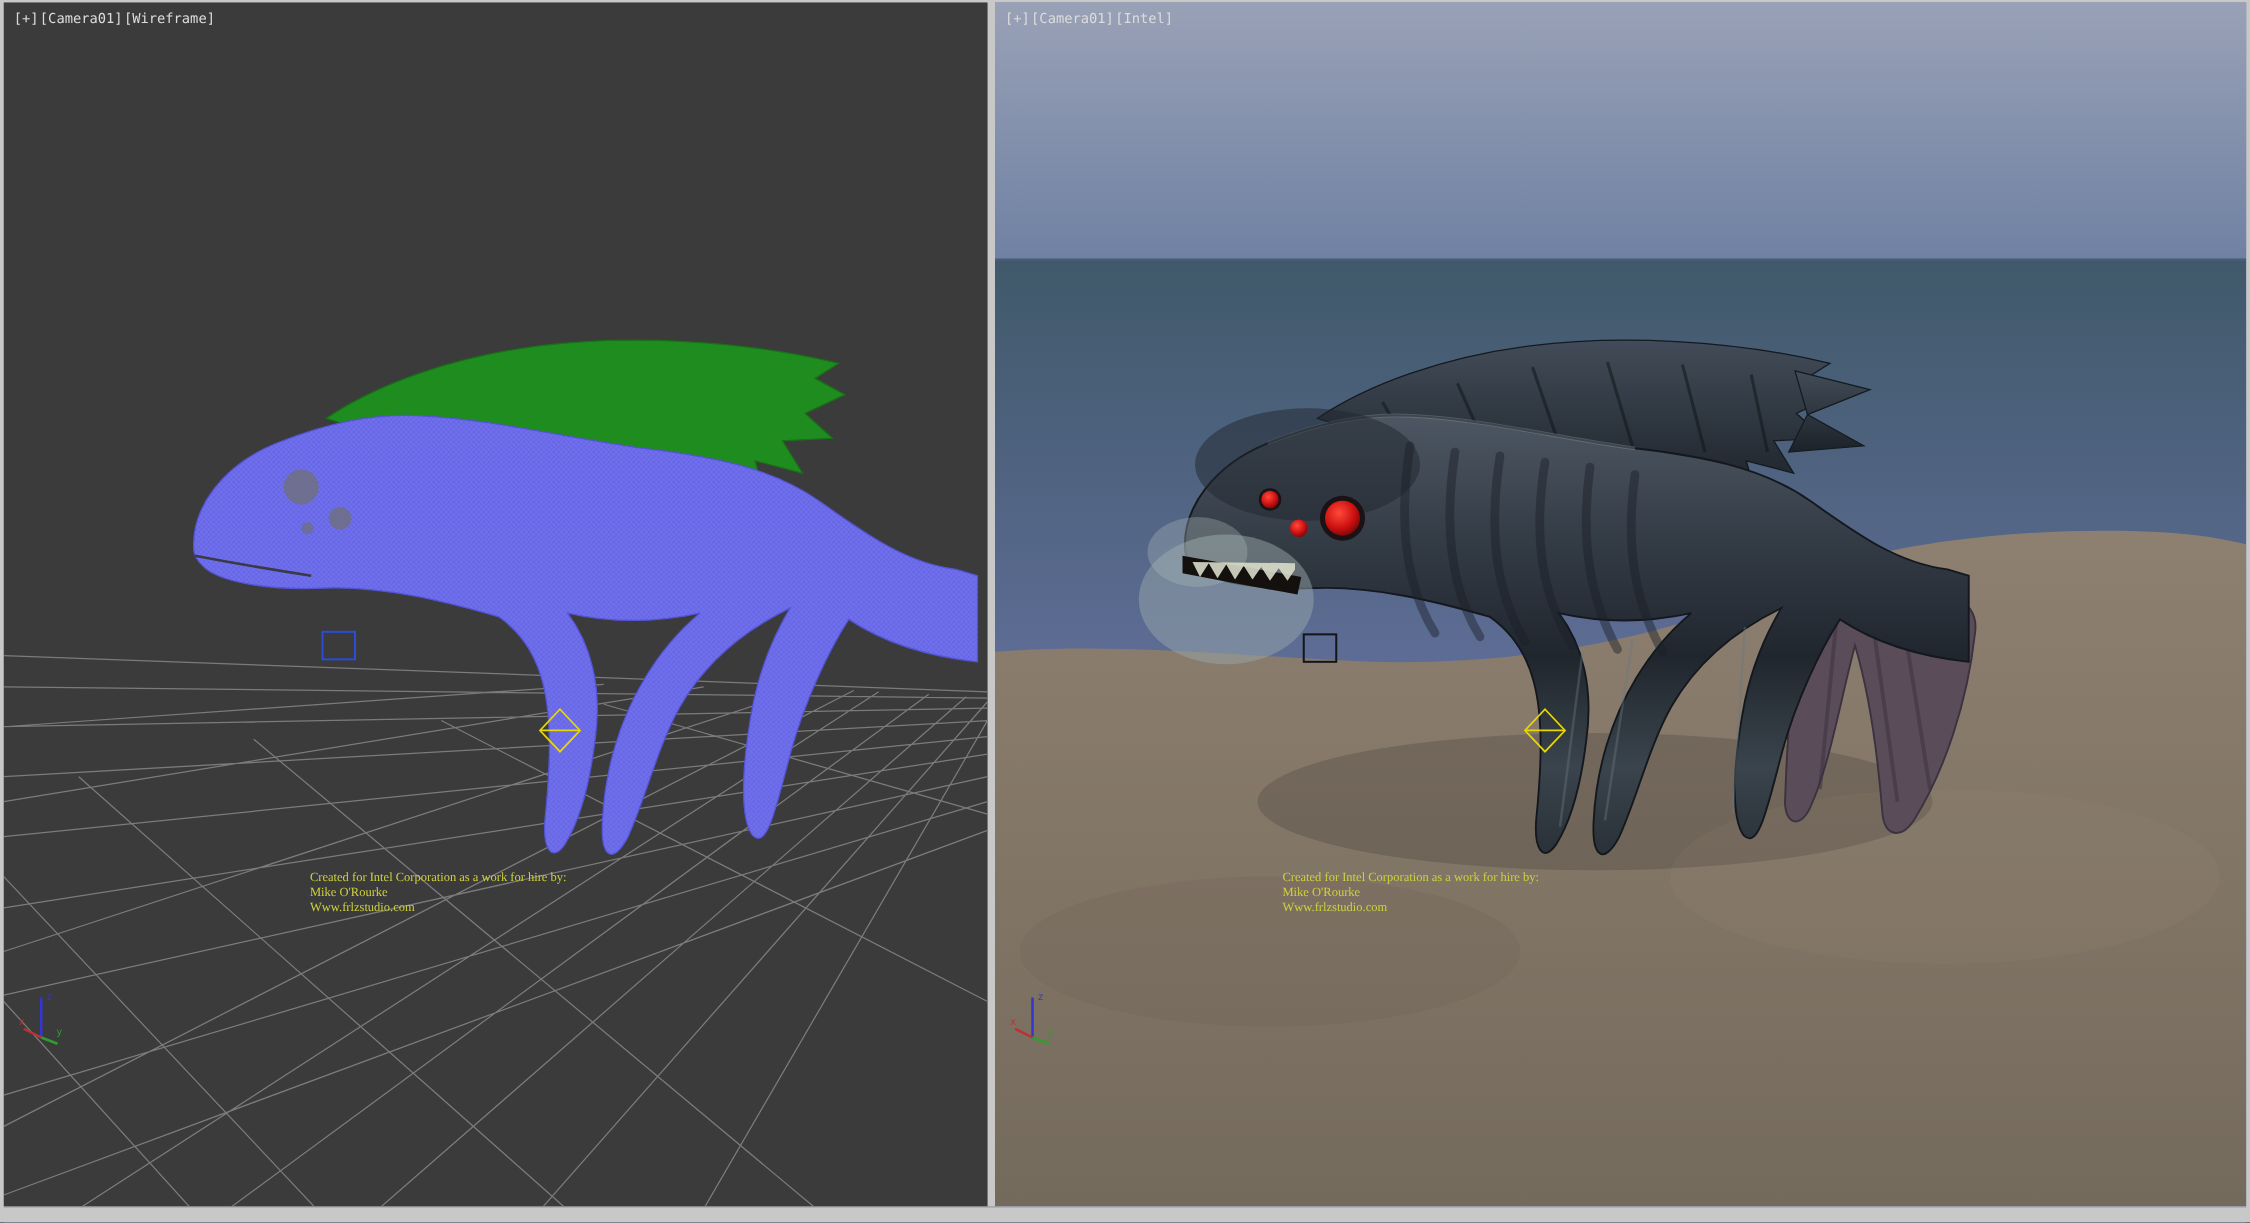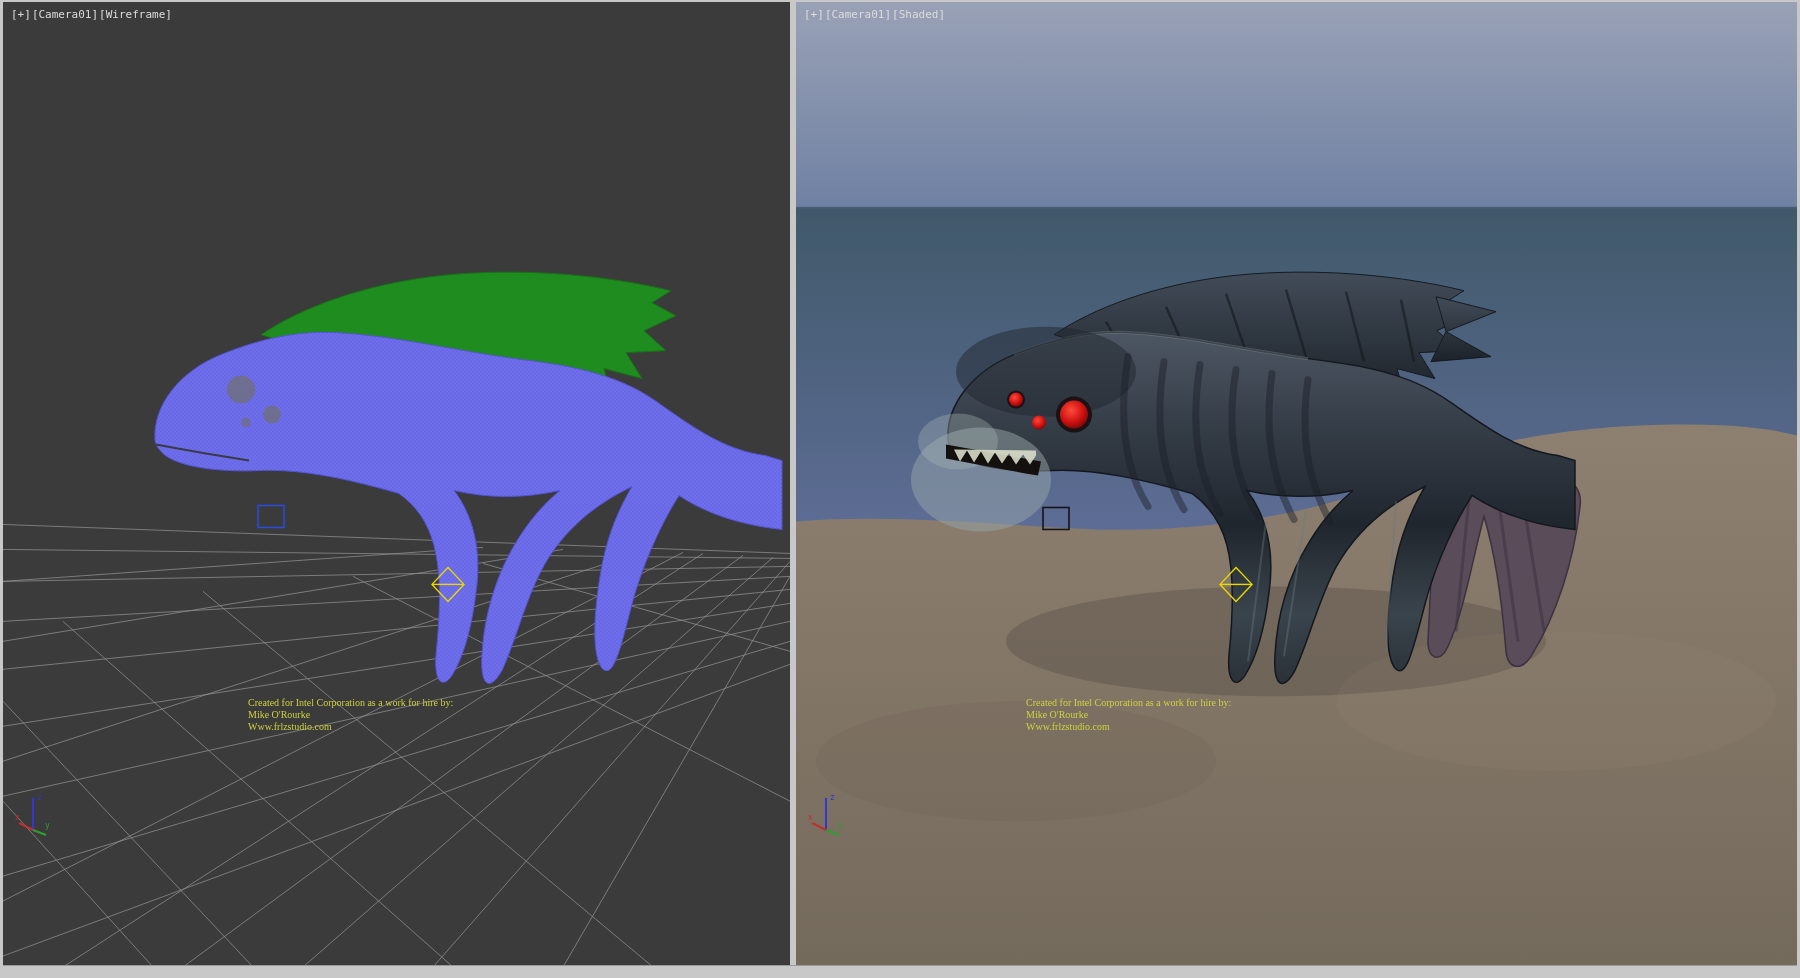--- a/index.html
+++ b/index.html
@@ -85,21 +85,21 @@
 
       <svg class="axis-gizmo" width="40" height="50">
         <use href="#axisTripod" xlink:href="#axisTripod"></use>
       </svg>
     </div>
 
     <div class="divider"></div>
 
     <div class="viewport right">
       <div class="vp-label">
-        <span>[+]</span><span>[Camera01]</span><span>[Shaded]</span>
+        <span>[+]</span><span>[Camera01]</span><span>[Intel]</span>
       </div>
 
       <svg class="scene" viewBox="0 0 1001 964" preserveAspectRatio="none">
         <defs>
           <linearGradient id="skyG" x1="0" y1="0" x2="0" y2="1">
             <stop offset="0" stop-color="#99a1b6"></stop>
             <stop offset="1" stop-color="#6f81a3"></stop>
           </linearGradient>
           <linearGradient id="seaG" x1="0" y1="0" x2="0" y2="1">
             <stop offset="0" stop-color="#40596a"></stop>

